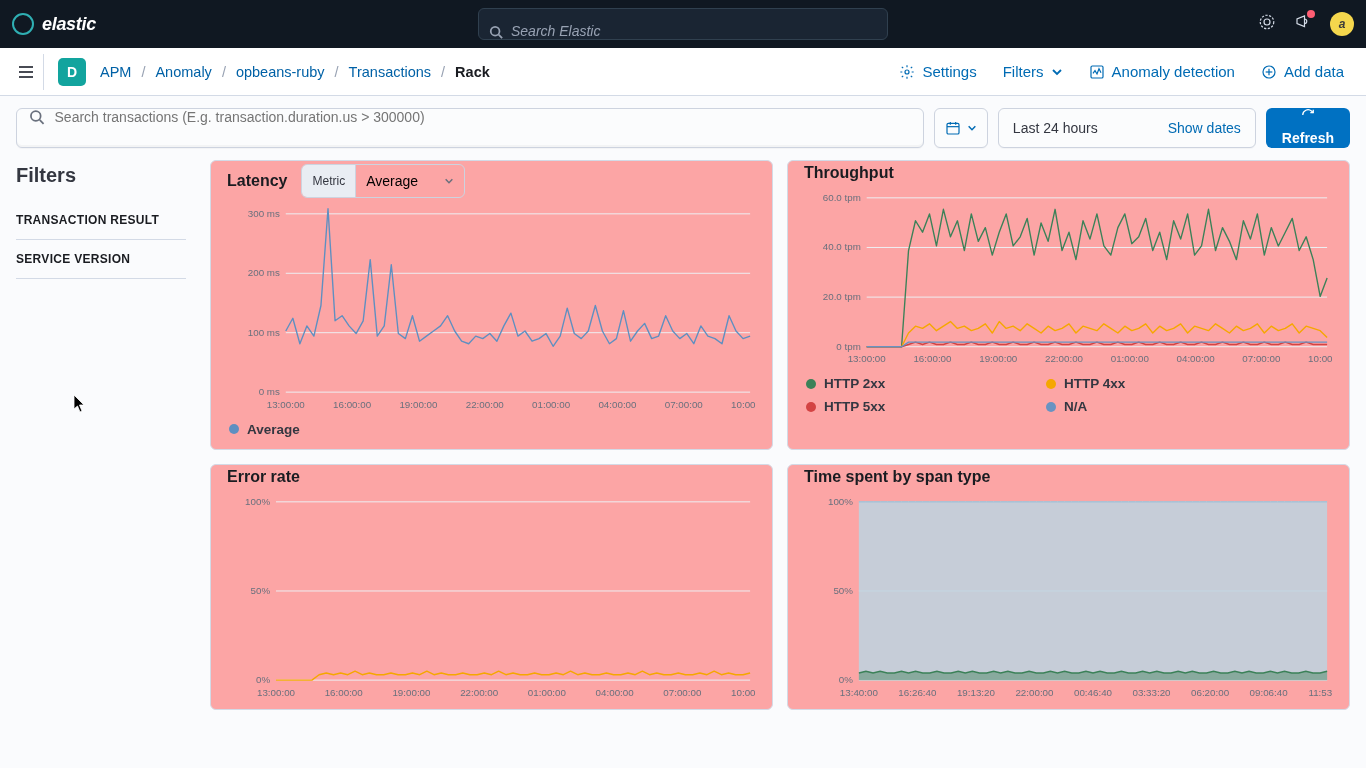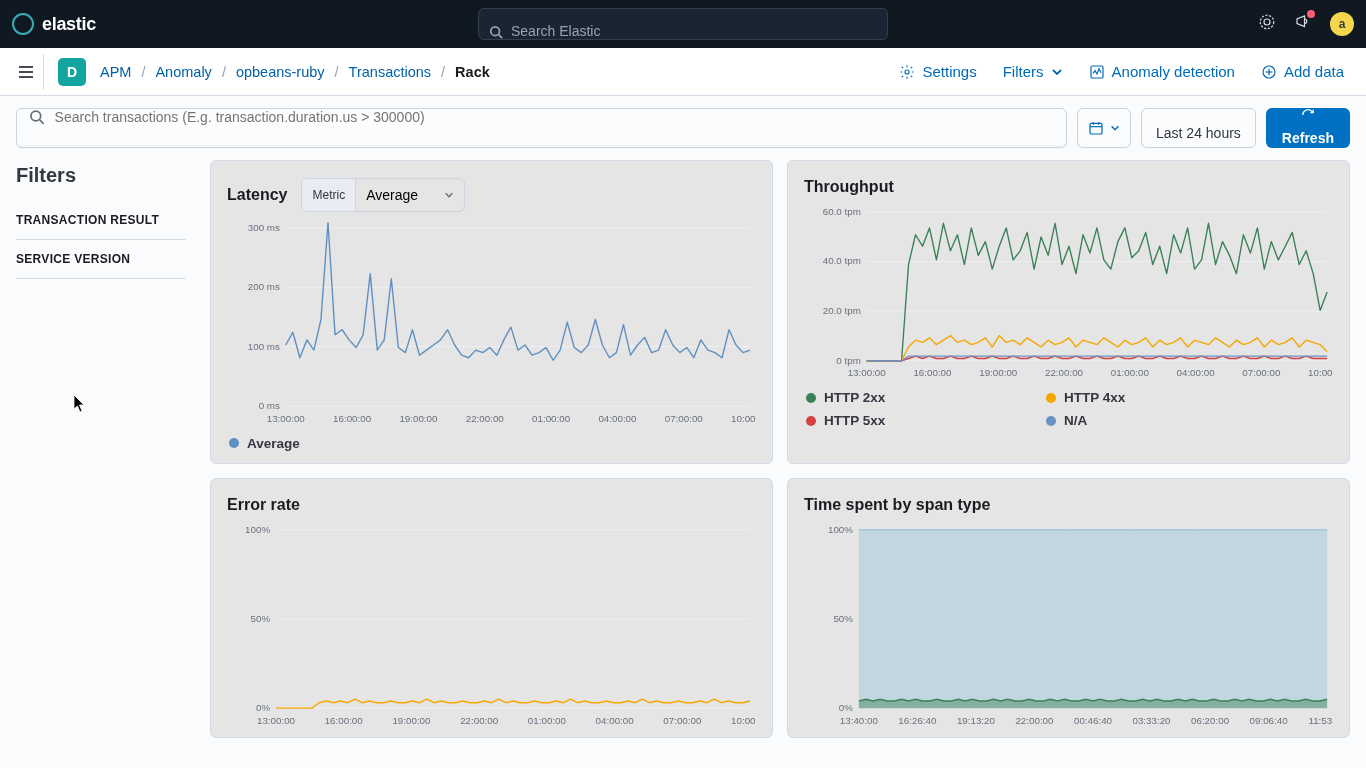--- a/index.html
+++ b/index.html
@@ -1,18 +1,18 @@
 <!DOCTYPE html>
 <html><head>
 <meta charset="utf-8">
 <style>
 * { margin: 0; padding: 0; box-sizing: border-box; }
 body { font-family: -apple-system, BlinkMacSystemFont, "Segoe UI", Helvetica, Arial, sans-serif; background: #fafbfd; color: #343741; width: 1366px; height: 768px; overflow: hidden; }
 
-.topbar { background: #101822; height: 48px; display: flex; align-items: center; padding: 0 12px; position: relative; }
+.topbar { background: #101822; height: 48px; display: flex; align-items: center; padding: 0 12px; position: relative; font-style: italic; }
 .logo { display: flex; align-items: center; gap: 8px; }
 .logo-mark { width: 22px; height: 22px; border: 2.5px solid #2fafb3; border-radius: 50%; }
 .logo-text { color: #fff; font-size: 18px; font-weight: 600; letter-spacing: -0.3px; }
 .global-search { position: absolute; left: 50%; transform: translateX(-50%); width: 410px; height: 32px; background: #1a2533; border: 1px solid #30404f; border-radius: 6px; display: flex; align-items: flex-end; padding: 0 10px; gap: 8px; }
 .global-search svg { flex-shrink: 0; }
 .global-search-text { color: #98a2b3; font-size: 14px; }
 .topbar-right { margin-left: auto; display: flex; align-items: center; gap: 18px; }
 .topbar-icon { color: #d3dae6; position: relative; }
 .avatar { width: 24px; height: 24px; border-radius: 50%; background: #f5d74d; color: #3a3a3a; display: flex; align-items: center; justify-content: center; font-size: 12px; font-weight: 600; }
 .notif-dot { position: absolute; top: -3px; right: -3px; width: 8px; height: 8px; background: #ff5d73; border-radius: 50%; }
@@ -24,32 +24,32 @@
 .crumb { color: #0061a6; cursor: pointer; }
 .crumb-sep { color: #98a2b3; }
 .crumb-active { color: #1a1c21; font-weight: 600; }
 .subheader-right { margin-left: auto; display: flex; align-items: center; gap: 26px; padding-right: 14px; }
 .sh-link { color: #006bb4; font-size: 15px; display: flex; align-items: center; gap: 7px; cursor: pointer; }
 
 .toolbar { display: flex; gap: 10px; padding: 12px 16px; align-items: stretch; }
 .searchbox { flex: 1; background: #fbfcfd; border: 1px solid #cdd3df; border-radius: 6px; height: 40px; display: flex; align-items: flex-start; padding: 0 12px; gap: 10px; box-shadow: 0 1px 1px rgba(0,0,0,0.03), inset 0 -2px 0 rgba(0,0,0,0.03); }
 .searchbox input { border: none; background: transparent; font-size: 14px; color: #69707d; width: 100%; outline: none; }
 .date-quick { background: #fbfcfd; border: 1px solid #cdd3df; border-radius: 6px; height: 40px; display: flex; align-items: center; padding: 0 10px; gap: 6px; color: #006bb4; box-shadow: 0 1px 1px rgba(0,0,0,0.03); }
-.date-range { background: #fbfcfd; border: 1px solid #cdd3df; border-radius: 6px; height: 40px; display: flex; align-items: center; padding: 16px 14px; gap: 70px; font-size: 14px; box-shadow: 0 1px 1px rgba(0,0,0,0.03); flex-direction: column; }
+.date-range { background: #fbfcfd; border: 1px solid #cdd3df; border-radius: 6px; height: 40px; display: flex; align-items: center; padding: 16px 14px; gap: 70px; font-size: 14px; box-shadow: 0 1px 1px rgba(0,0,0,0.03); }
 .date-range .range-label { color: #343741; }
 .date-range .show-dates { color: #006bb4; cursor: pointer; }
 .refresh-btn { background: #0071c2; color: #fff; border: none; border-radius: 6px; height: 40px; padding: 0 16px; font-size: 14px; font-weight: 600; display: flex; align-items: center; gap: 8px; cursor: pointer; flex-direction: column; }
 
 .body { display: flex; padding: 0 16px 16px 16px; gap: 24px; }
 .filters { width: 170px; flex-shrink: 0; padding-top: 4px; }
 .filters h2 { font-size: 20px; font-weight: 700; margin-bottom: 14px; }
 .filter-item { font-size: 12px; font-weight: 700; letter-spacing: 0.3px; padding: 12px 0; border-bottom: 1px solid #d3dae6; color: #1a1c21; cursor: pointer; }
 
 .grid { flex: 1; display: grid; grid-template-columns: 1fr 1fr; grid-auto-rows: min-content; gap: 14px; }
-.panel { background: #e5e5e5; border: 1px solid #d3dae6; border-radius: 6px; padding: 17px 16px 10px 16px; }
+.panel { background: #fca5a5; border: 1px solid #d3dae6; border-radius: 6px; padding: 3px 16px 10px 16px; }
 .panel-header { display: flex; align-items: center; gap: 14px; margin-bottom: 8px; }
 .panel-title { font-size: 16px; font-weight: 700; color: #1a1c21; }
 .metric-select { display: flex; align-items: center; border: 1px solid #cdd3df; border-radius: 6px; height: 34px; overflow: hidden; font-size: 13px; }
 .metric-label { background: #e9edf3; padding: 0 10px; height: 100%; display: flex; align-items: center; color: #343741; border-right: 1px solid #cdd3df; font-size: 12px; }
 .metric-select select { border: none; background: transparent; padding: 0 26px 0 10px; height: 100%; font-size: 14px; appearance: none; outline: none; }
 .metric-select .chev { margin-right: 10px; color: #69707d; }
 
 .chart-area { position: relative; }
 .chart-svg { display: block; width: 100%; }
 .axis-text { font-size: 10px; fill: #69707d; }

